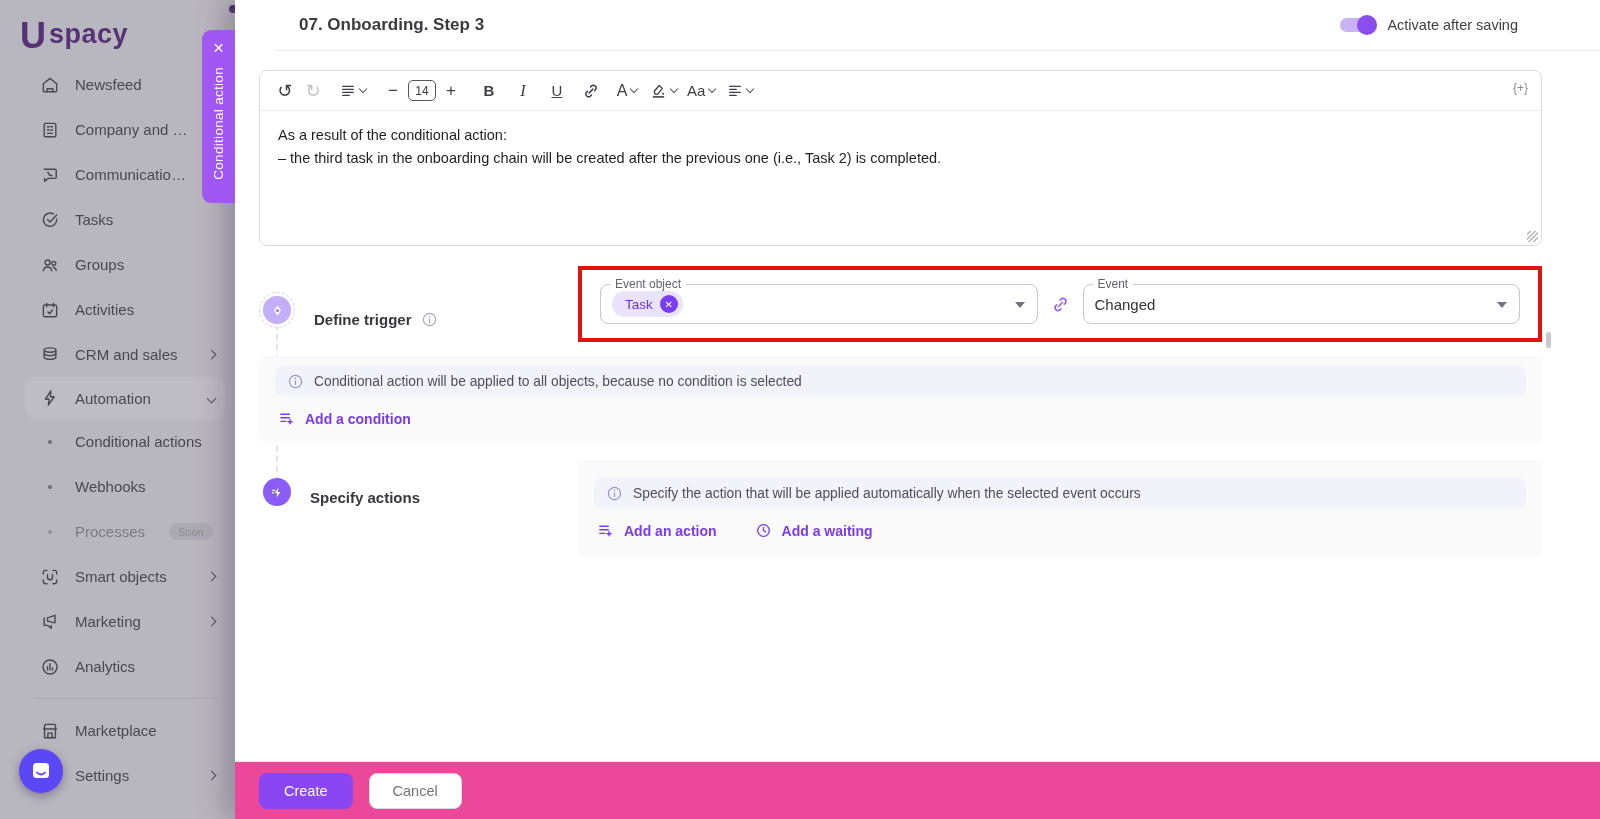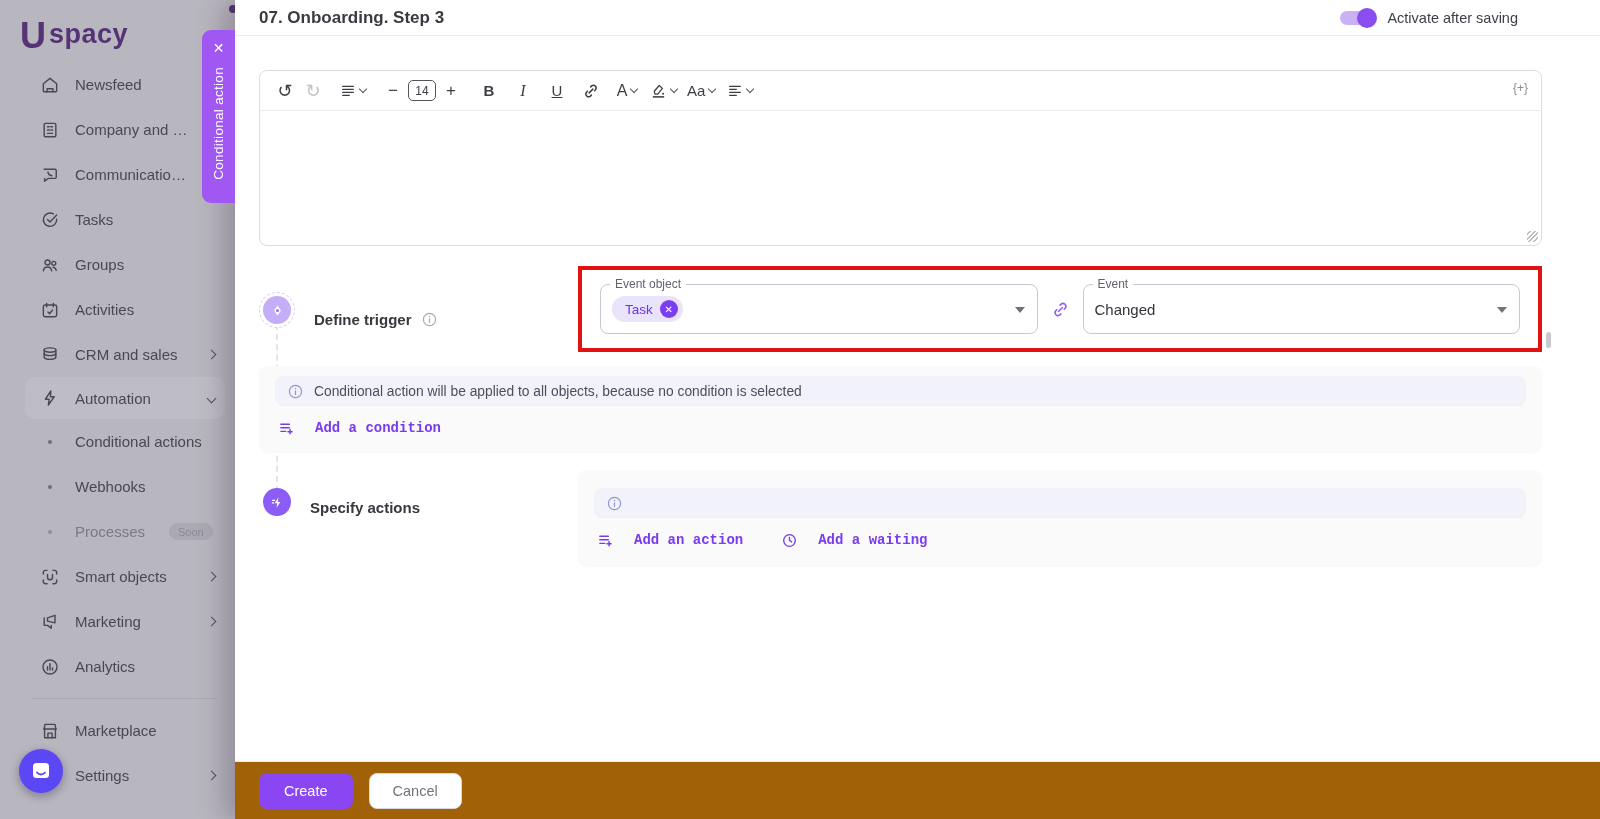--- a/index.html
+++ b/index.html
@@ -25,21 +25,21 @@
   .side-divider { height:1px; background:#dcdce1; margin:9px 18px; }
   .sidebar-overlay { position:absolute; inset:0; background:rgba(72,66,86,.34); z-index:5; }
   .chat-bubble { position:absolute; left:19px; bottom:26px; width:44px; height:44px; border-radius:50%; background:#5b47f5; z-index:6; display:flex; align-items:center; justify-content:center; box-shadow:0 3px 10px rgba(20,10,60,.35); border:none; cursor:pointer; }
 
   
   .panel { position:absolute; left:235px; top:0; right:0; bottom:0; background:#fff; box-shadow:-10px 0 26px rgba(35,28,60,.30); }
   .drawer-tab { position:absolute; left:-33px; top:30px; width:33px; height:173px; background:#a158f2; border-radius:9px 0 0 9px; z-index:11; display:flex; flex-direction:column; align-items:center; padding:11px 0 12px; color:#fff; }
   .tab-close { font-size:14px; line-height:1; cursor:pointer; margin-bottom:12px; }
   .tab-label { writing-mode:vertical-rl; transform:rotate(180deg); font-size:13.5px; letter-spacing:.3px; }
 
-  .panel-header { height:36px; display:flex; align-items:center; padding:0 82px 0 24px; border-bottom:1px solid #ececf0; }
+  .panel-header { height:51px; display:flex; align-items:center; padding:0 82px 0 24px; border-bottom:1px solid #ececf0;margin-left:40px; }
   .panel-title { font-size:17px; font-weight:700; color:#3a3a40; }
   .header-right { margin-left:auto; display:flex; align-items:center; gap:13px; }
   .toggle { width:34px; height:14px; background:#c9b2f4; border-radius:7px; position:relative; cursor:pointer; }
   .toggle-knob { position:absolute; right:-3px; top:-3px; width:20px; height:20px; border-radius:50%; background:#8a4df0; }
   .toggle-label { font-size:14.5px; color:#3e3e46; }
 
   .content { position:absolute; top:53px; left:0; right:0; bottom:59px; padding:17px 58px 0 24px; }
 
   
   .editor { position:relative; border:1px solid #dcdce2; border-radius:8px; height:176px; background:#fff; }
@@ -61,45 +61,45 @@
   .step-row { display:flex; align-items:flex-start; position:relative; z-index:1; }
   .step-left { width:319px; min-width:319px; display:flex; align-items:flex-end; gap:19px; }
   .step-label { font-size:15px; font-weight:600; color:#38383f; display:flex; align-items:center; gap:9px; }
   .info-i { color:#a9a9b6; display:flex; }
   .icon-wrap1 { width:36px; height:36px; border:1.5px dashed #d9cdf8; border-radius:50%; display:flex; align-items:center; justify-content:center; background:#fff; margin-left:0; }
   .step-circle { width:28px; height:28px; border-radius:50%; display:flex; align-items:center; justify-content:center; }
   .c-light { background:#c3aef7; }
   .c-solid { background:#8b5cf6; margin-left:4px; }
 
   .red-box { flex:1; border:4px solid #e01212; padding:14px 18px; display:flex; align-items:center; gap:13px; background:#fff; }
-  .field { position:relative; flex:1; height:50px; border:1px solid #c7c7d1; border-radius:8px; display:flex; align-items:center; padding:0 34px 0 11px; background:#fff; cursor:pointer; }
+  .field { position:relative; flex:1; height:40px; border:1px solid #c7c7d1; border-radius:8px; display:flex; align-items:center; padding:0 34px 0 11px; background:#fff; cursor:pointer; }
   .field-label { position:absolute; top:-8px; left:9px; background:#fff; padding:0 5px; font-size:12px; color:#62626e; }
   .field-caret { position:absolute; right:12px; top:50%; margin-top:-2px; width:0; height:0; border-left:5px solid transparent; border-right:5px solid transparent; border-top:6px solid #72727e; }
   .chip { display:flex; align-items:center; gap:7px; background:#e9e3fb; border-radius:13px; height:26px; padding:0 5px 0 13px; font-size:13.5px; color:#6b34e6; font-weight:500; }
   .chip-x { width:18px; height:18px; border-radius:50%; background:#7a3ef0; color:#fff; font-size:10px; display:flex; align-items:center; justify-content:center; cursor:pointer; }
   .field-value { font-size:15px; color:#33333a; }
   .link-between { color:#8b5cf6; display:flex; }
 
   .row-conditions { margin-top:14px; }
   .row-actions { margin-top:17px; }
   .lt-trigger { margin-top:26px; }
   .lt-conditions { margin-top:10px; }
   .lt-actions { margin-top:18px; }
 
   .sec-panel { flex:1; background:#fafafa; border-radius:8px; }
   .sp-conditions { padding:10px 16px 16px; }
   .sp-actions { padding:18px 16px 18px; }
   .banner { background:#f2f2fa; border-radius:8px; height:30px; display:flex; align-items:center; gap:10px; padding:0 12px; font-size:13.8px; color:#4e4e58;text-align:right; }
   .banner .info-i { color:#9494d2; }
   .links-row { display:flex; gap:38px; margin-top:14px; padding-left:3px; }
-  .add-link { display:flex; align-items:flex-start; gap:20px; color:#7a3bf0; font-size:14px; font-weight:600; cursor:pointer; background:none; border:none; font-family:Liberation Mono, monospace; }
+  .add-link { display:flex; align-items:flex-end; gap:10px; color:#7a3bf0; font-size:14px; font-weight:600; cursor:pointer; background:none; border:none; font-family:Liberation Sans, sans-serif; }
 
   .scroll-thumb { position:absolute; right:49px; top:332px; width:5px; height:16px; background:#c9c9cf; border-radius:3px; }
 
-  .footer { position:absolute; left:0; right:0; bottom:0; height:58px; border-top:1px solid #ececf0; display:flex; align-items:center; gap:16px; padding:0 24px; background:#a16207; }
+  .footer { position:absolute; left:0; right:0; bottom:0; height:58px; border-top:1px solid #ececf0; display:flex; align-items:center; gap:16px; padding:0 24px; background:#ec4899; }
   .btn-create { background:#8a46f2; color:#fff; border:none; border-radius:8px; padding:10px 25px; font-size:14.5px; font-weight:500; cursor:pointer; font-family:inherit; }
   .btn-cancel { background:#fff; color:#73737c; border:1px solid #d8d8de; border-radius:8px; padding:9px 23px; font-size:14.5px; cursor:pointer; font-family:inherit; }
 
   svg { display:block; }
 </style>
 </head>
 <body>
 
 <div class="stage">
 
@@ -331,20 +331,24 @@
             <span>Aa</span>
             <span class="sm-chev"></span>
           </span>
           <span class="tb" style="margin-left:10px;">
             <svg width="16" height="16" viewBox="0 0 24 24" fill="none" stroke="currentColor" stroke-width="2" stroke-linecap="round">
                 <path d="M4 5h16M4 9.5h10M4 14h16M4 18.5h10"></path>
               </svg>
             <span class="sm-chev"></span>
           </span>
         </div>
+        <div class="editor-body">
+          <div>As a result of the conditional action:</div>
+          <div>– the third task in the onboarding chain will be created after the previous one (i.e., Task 2) is completed.</div>
+        </div>
         <span class="insert-token">{+}</span>
         <span class="resize-handle"></span>
       </div>
 
       <div class="steps">
         <div class="connector"></div>
 
         <div class="step-row">
           <div class="step-left lt-trigger">
             <span class="icon-wrap1">
@@ -430,20 +434,21 @@
           </div>
           <div class="sec-panel sp-actions">
             <div class="banner">
               <span class="info-i">
                   <svg width="17" height="17" viewBox="0 0 24 24" fill="none" stroke="currentColor" stroke-width="1.7" stroke-linecap="round">
                     <circle cx="12" cy="12" r="8.6"></circle>
                     <path d="M12 11v5.2"></path>
                     <circle cx="12" cy="7.7" r="1.1" fill="currentColor" stroke="none"></circle>
                   </svg>
                 </span>
+              <span>Specify the action that will be applied automatically when the selected event occurs</span>
             </div>
             <div class="links-row">
               <button class="add-link">
                 <span>
                     <svg width="17" height="17" viewBox="0 0 24 24" fill="none" stroke="currentColor" stroke-width="2" stroke-linecap="round">
                       <path d="M4 6h12M4 11h12M4 16h7"></path>
                       <path d="M17 13.5v6M14 16.5h6"></path>
                     </svg>
                   </span>
                 <span>Add an action</span>

